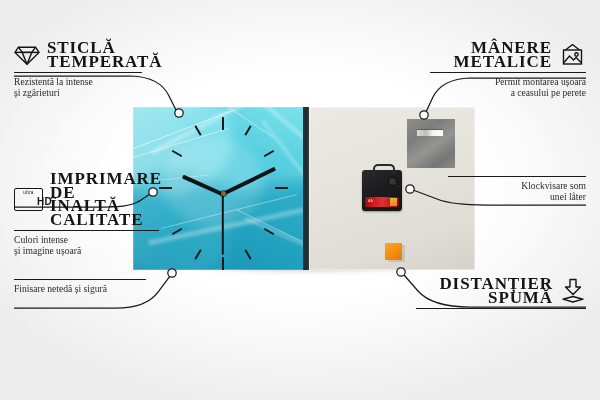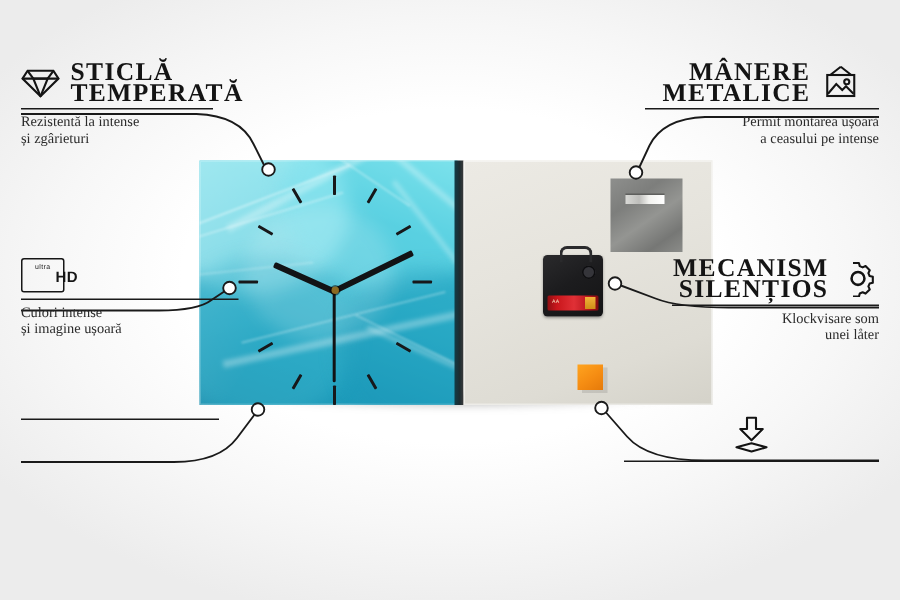--- a/index.html
+++ b/index.html
@@ -9,21 +9,21 @@
     background:#ffffff;
   }
   #stage{
     position:relative;width:600px;height:400px;overflow:hidden;
     background:
       radial-gradient(ellipse 62% 58% at 50% 46%, #ffffff 0%, #ffffff 48%, #f7f7f7 72%, #ececec 100%);
   }
   
   .feat{position:absolute;}
   .feat .head{display:flex;align-items:center;gap:7px;}
-  .feat.right .head{justify-content:center;}
+  .feat.right .head{justify-content:flex-end;}
   .feat .title{
     font-family:"Liberation Serif", serif;
     font-weight:700;font-size:17px;line-height:13.5px;
     letter-spacing:.9px;color:#141414;text-transform:uppercase;
     white-space:pre-line;
   }
   .feat.left .title{text-align:left;}
   .feat.right .title{text-align:right;}
   .feat .rule{
     height:0;border-top:1px solid #1a1a1a;margin-top:4px;
@@ -225,67 +225,61 @@
     <div class="sub">Rezistentă la intense
 și zgârieturi</div>
   </div>
 
   <div class="feat left" style="left:14px;top:172px;width:165px;">
     <div class="head">
       <div class="hdbox">
         <span class="u">ultra</span>
         <span class="h">HD</span>
       </div>
+      <div class="title">IMPRIMARE DE
+ÎNALTĂ CALITATE</div>
     </div>
     <div class="rule" style="width:145px;"></div>
     <div class="sub">Culori intense
 și imagine ușoară</div>
   </div>
 
   <div class="feat left" style="left:14px;top:275px;width:150px;">
     <div class="rule" style="width:132px;"></div>
+    <div class="sub">Finisare netedă și sigură</div>
   </div>
 
   <div class="feat right" style="left:430px;top:41px;width:156px;">
     <div class="head">
       <div class="title">MÂNERE
 METALICE</div>
       <svg class="ico" width="27" height="23" viewBox="0 0 27 23">
         <g fill="none" stroke="#141414" stroke-width="1.4">
           <rect x="4.5" y="7" width="18" height="14"></rect>
           <path d="M13.5,1.5 L6.5,7 M13.5,1.5 L20.5,7"></path>
           <circle cx="17.5" cy="11.5" r="1.7"></circle>
           <path d="M5,19.5 L10.5,13 L14.5,17 L17,14.5 L22,19.5"></path>
         </g>
       </svg>
     </div>
     <div class="rule" style="width:156px;margin-left:auto;"></div>
     <div class="sub">Permit montarea ușoară
-a ceasului pe intense</div>
+a ceasului pe perete</div>
   </div>
 
   <div class="feat right" style="left:448px;top:172px;width:138px;">
-    <div class="head">
-      <div class="title">MECANISM
-SILENȚIOS</div>
-      <svg class="ico" width="26" height="25" viewBox="0 0 26 25">
-        <g fill="none" stroke="#141414" stroke-width="1.7" stroke-linejoin="round">
-          <path d="M10.6,2.2 h4.8 l.7,2.6 2.3,1.0 2.4,-1.1 3.4,3.4 -1.1,2.4 1.0,2.3 2.6,.7 v4.8
-                   l-2.6,.7 -1.0,2.3 1.1,2.4 -3.4,3.4 -2.4,-1.1 -2.3,1.0 -.7,2.6 h-4.8" transform="scale(.82) translate(1.2,.6)"></path>
-          <circle cx="13" cy="12.6" r="4.3"></circle>
-        </g>
-      </svg>
-    </div>
     <div class="rule" style="width:138px;margin-left:auto;"></div>
     <div class="sub">Klockvisare som
 unei låter</div>
   </div>
 
   <div class="feat right" style="left:416px;top:277px;width:170px;">
     <div class="head">
+      <div class="title">DISTANȚIER
+SPUMĂ</div>
       <svg class="ico" width="26" height="26" viewBox="0 0 26 26">
         <g fill="none" stroke="#141414" stroke-width="1.4" stroke-linejoin="round">
           <path d="M10,1.5 h6 v7.5 h4.5 L13,16.5 L5.5,9 H10 Z"></path>
           <path d="M13,18.5 L23,21.2 L13,24 L3,21.2 Z"></path>
         </g>
       </svg>
     </div>
     <div class="rule" style="width:170px;margin-left:auto;"></div>
   </div>
 

